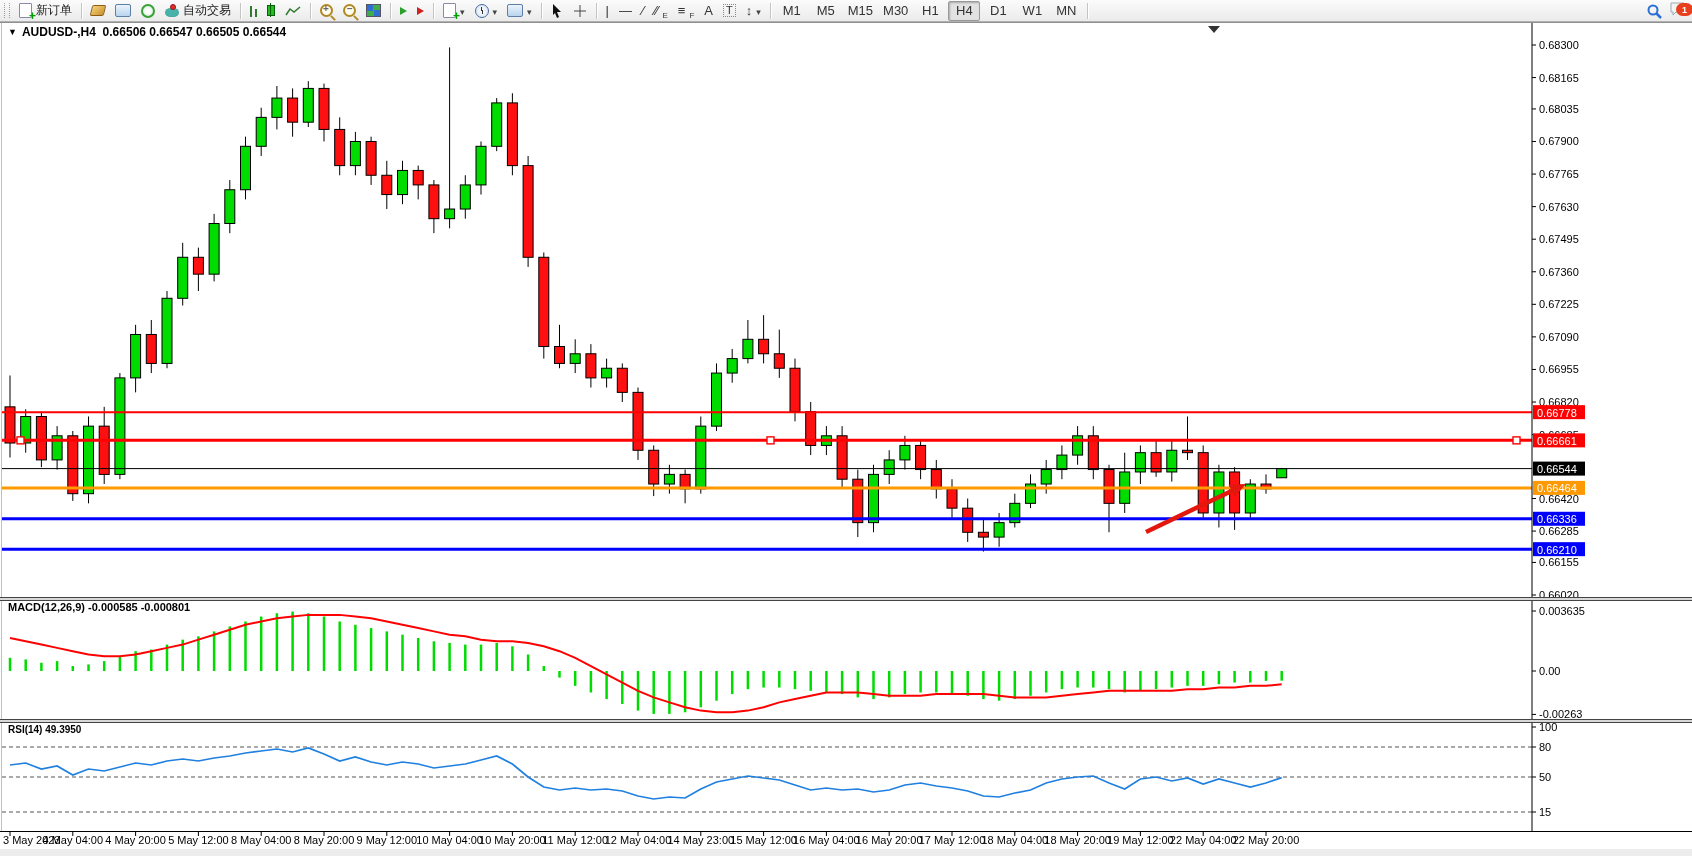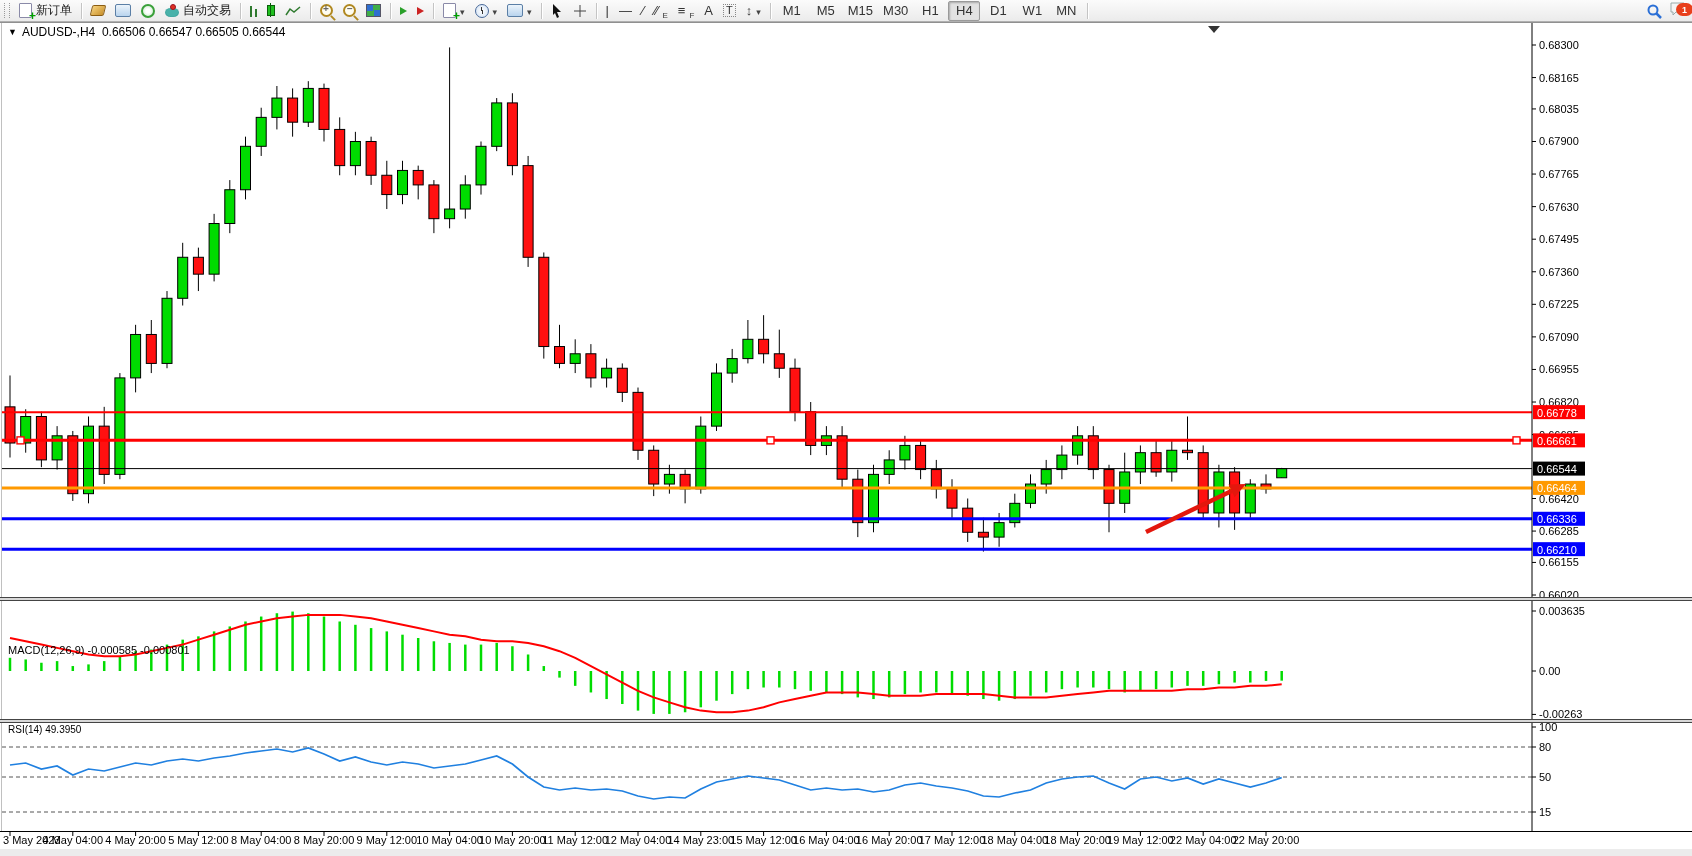--- a/index.html
+++ b/index.html
@@ -32,24 +32,24 @@
   .ictile{width:13px;height:11px;border:1px solid #556;background:conic-gradient(#3fae49 0 25%,#2f6fd0 0 50%,#3fae49 0 75%,#2f6fd0 0);}
   .trir{width:0;height:0;border-left:7px solid #2aa02a;border-top:4px solid transparent;border-bottom:4px solid transparent;}
   .trir.red{border-left-color:#cc2222;}
   .icclock{position:relative;width:12px;height:12px;border:1px solid #4a6a9a;border-radius:50%;background:radial-gradient(#fff,#cfe0f4);}
   .icclock::after{content:"";position:absolute;left:5px;top:2px;width:1px;height:4px;background:#333;box-shadow:1px 3px 0 #333;}
   .caret::after{content:"▾";font-size:9px;color:#444;}
   .glyph{font-size:13px;color:#333;line-height:1;}
   .sub{font-size:8px;color:#333;align-self:flex-end;}
   .badge{position:absolute;top:1px;right:-7px;min-width:13px;height:13px;background:#e8401c;border-radius:7px;color:#fff;font:bold 9px "Liberation Sans",sans-serif;display:flex;align-items:center;justify-content:center;padding:0 2px;}
   
-  .ovl{position:absolute;z-index:4;color:#000;white-space:pre;}
+  .ovl{position:absolute;z-index:4;color:#000;white-space:pre;font-weight:bold;}
   #symline{left:8px;top:25px;font-size:12px;}
   #symline .tri{font-size:9px;vertical-align:1px;margin-right:5px;}
-  #macdlbl{left:8px;top:601px;font-size:11px;margin-top:43px;}
+  #macdlbl{left:8px;top:601px;font-size:11px;}
   #rsilbl{left:8px;top:724px;font-size:10px;}
   svg text{font-family:"Liberation Sans",sans-serif;}
 </style>
 </head>
 <body>
 
 <div class="stage">
 
   <div class="toolbar">
     <span class="grip"></span>

